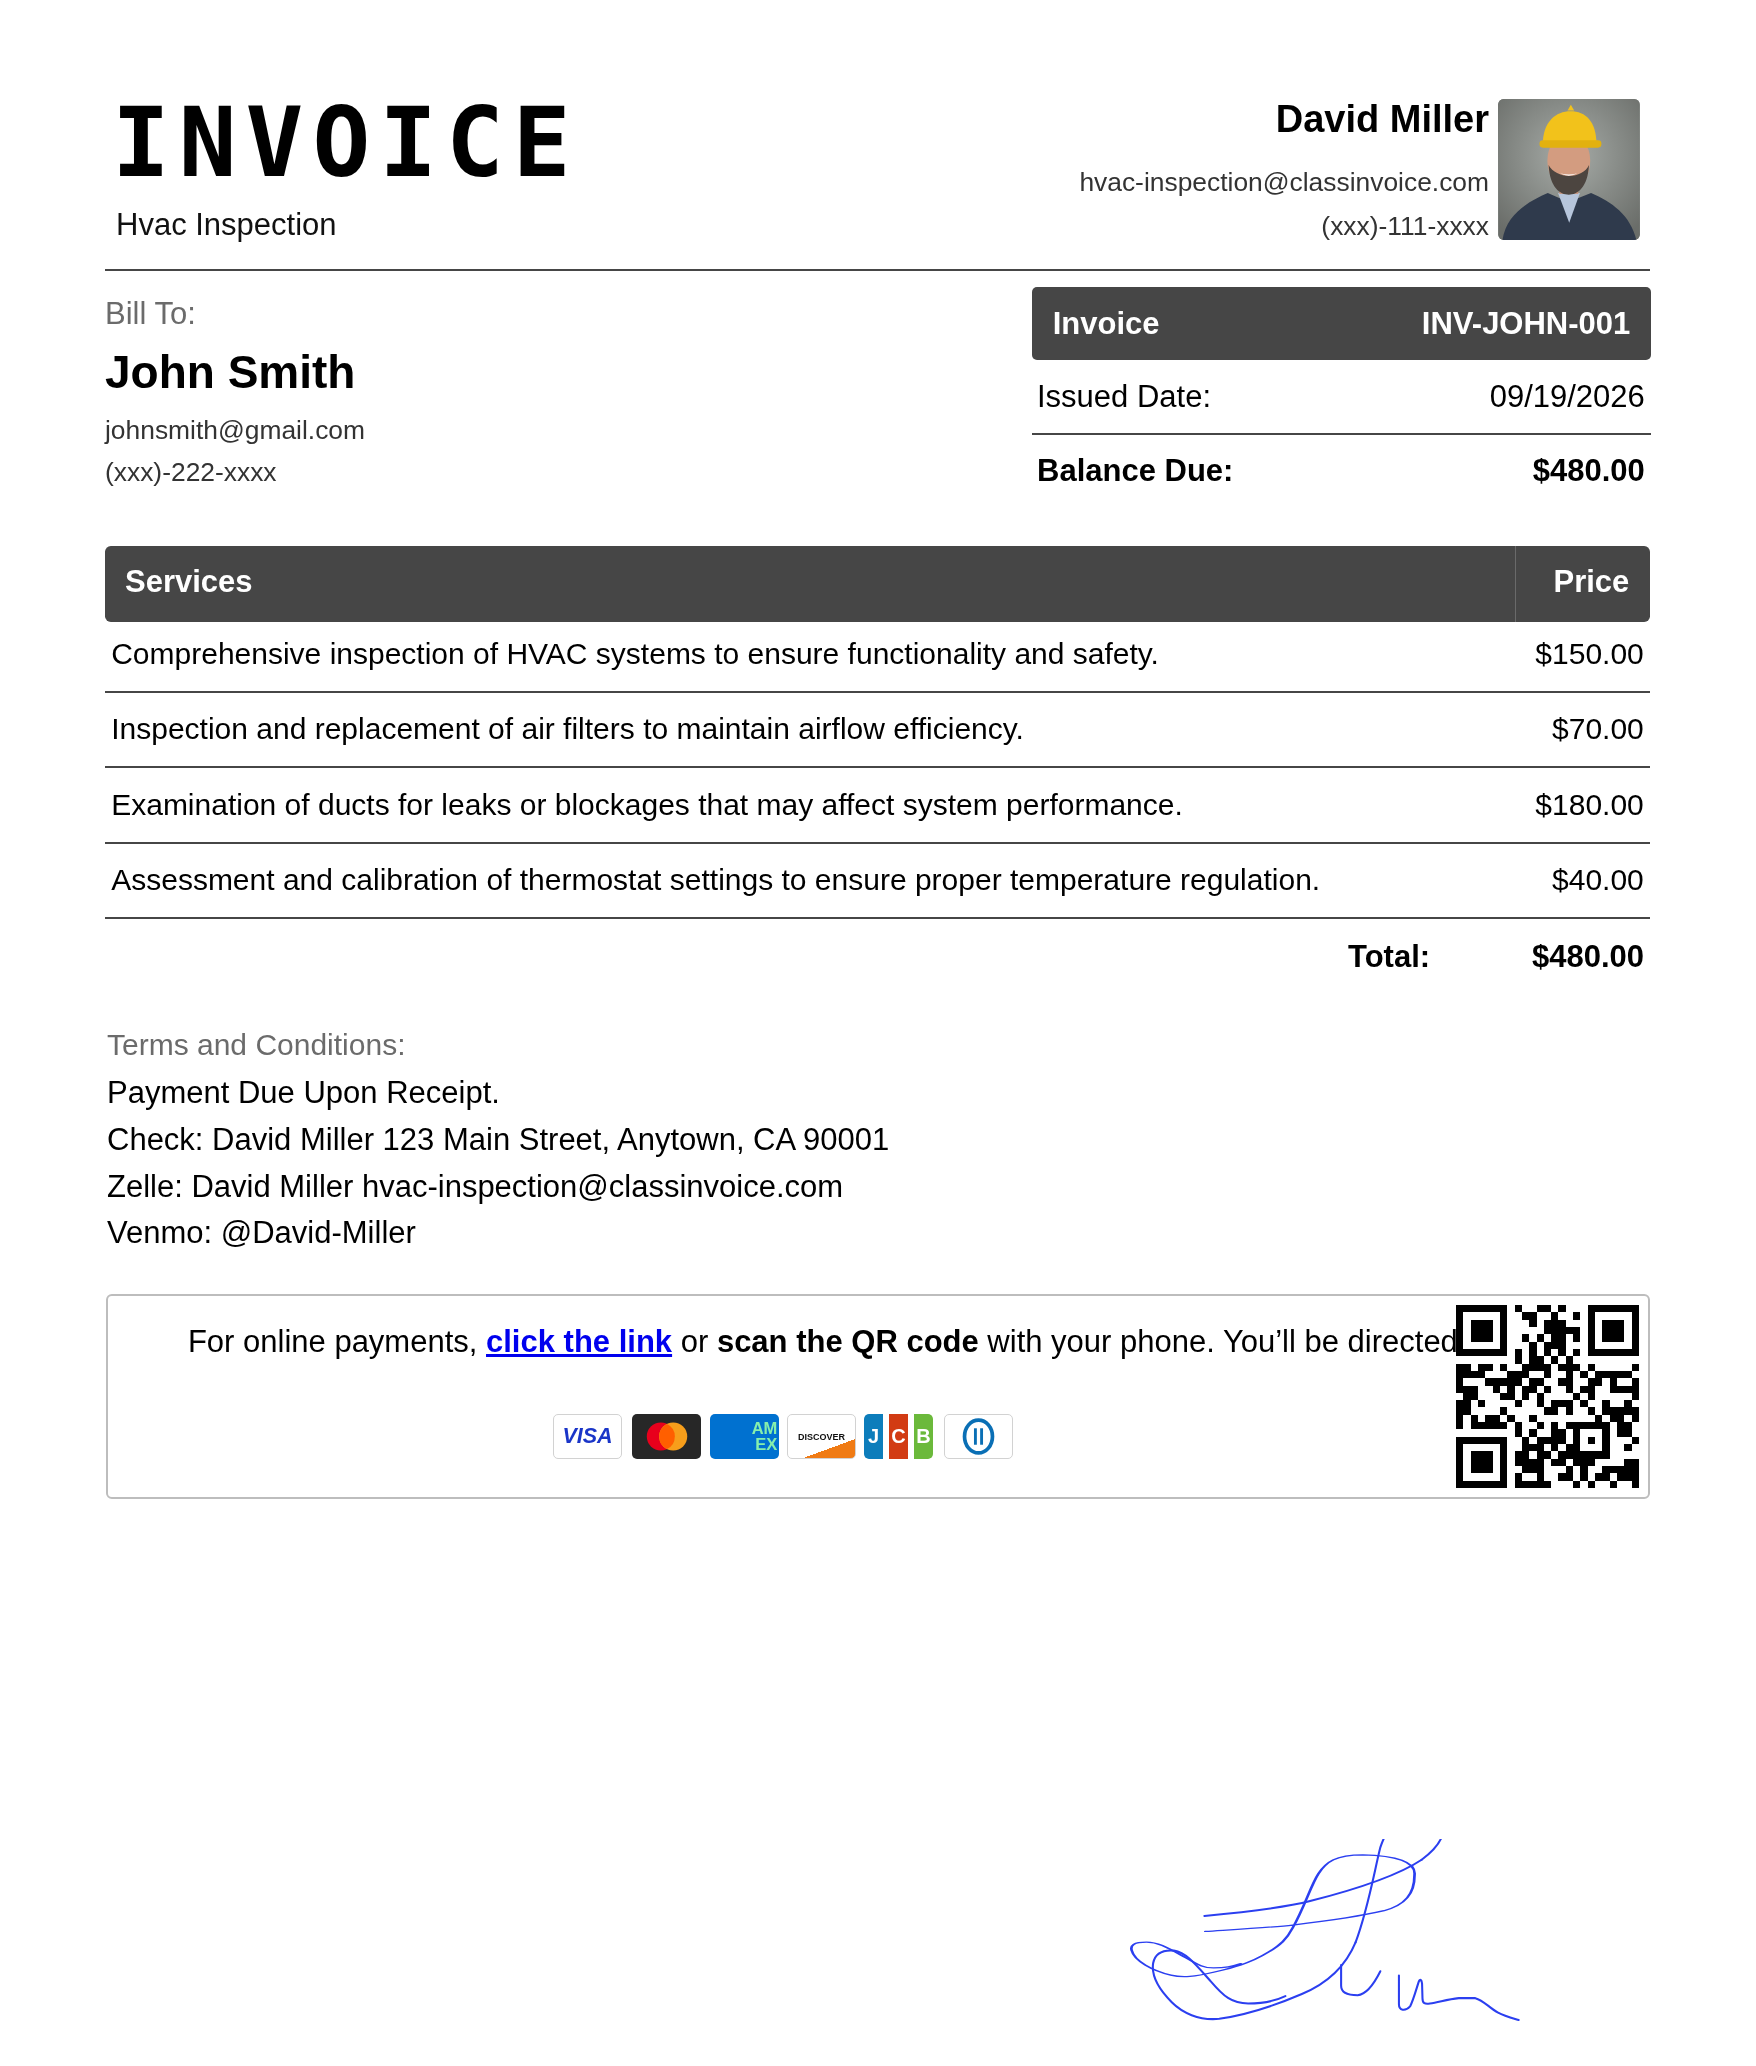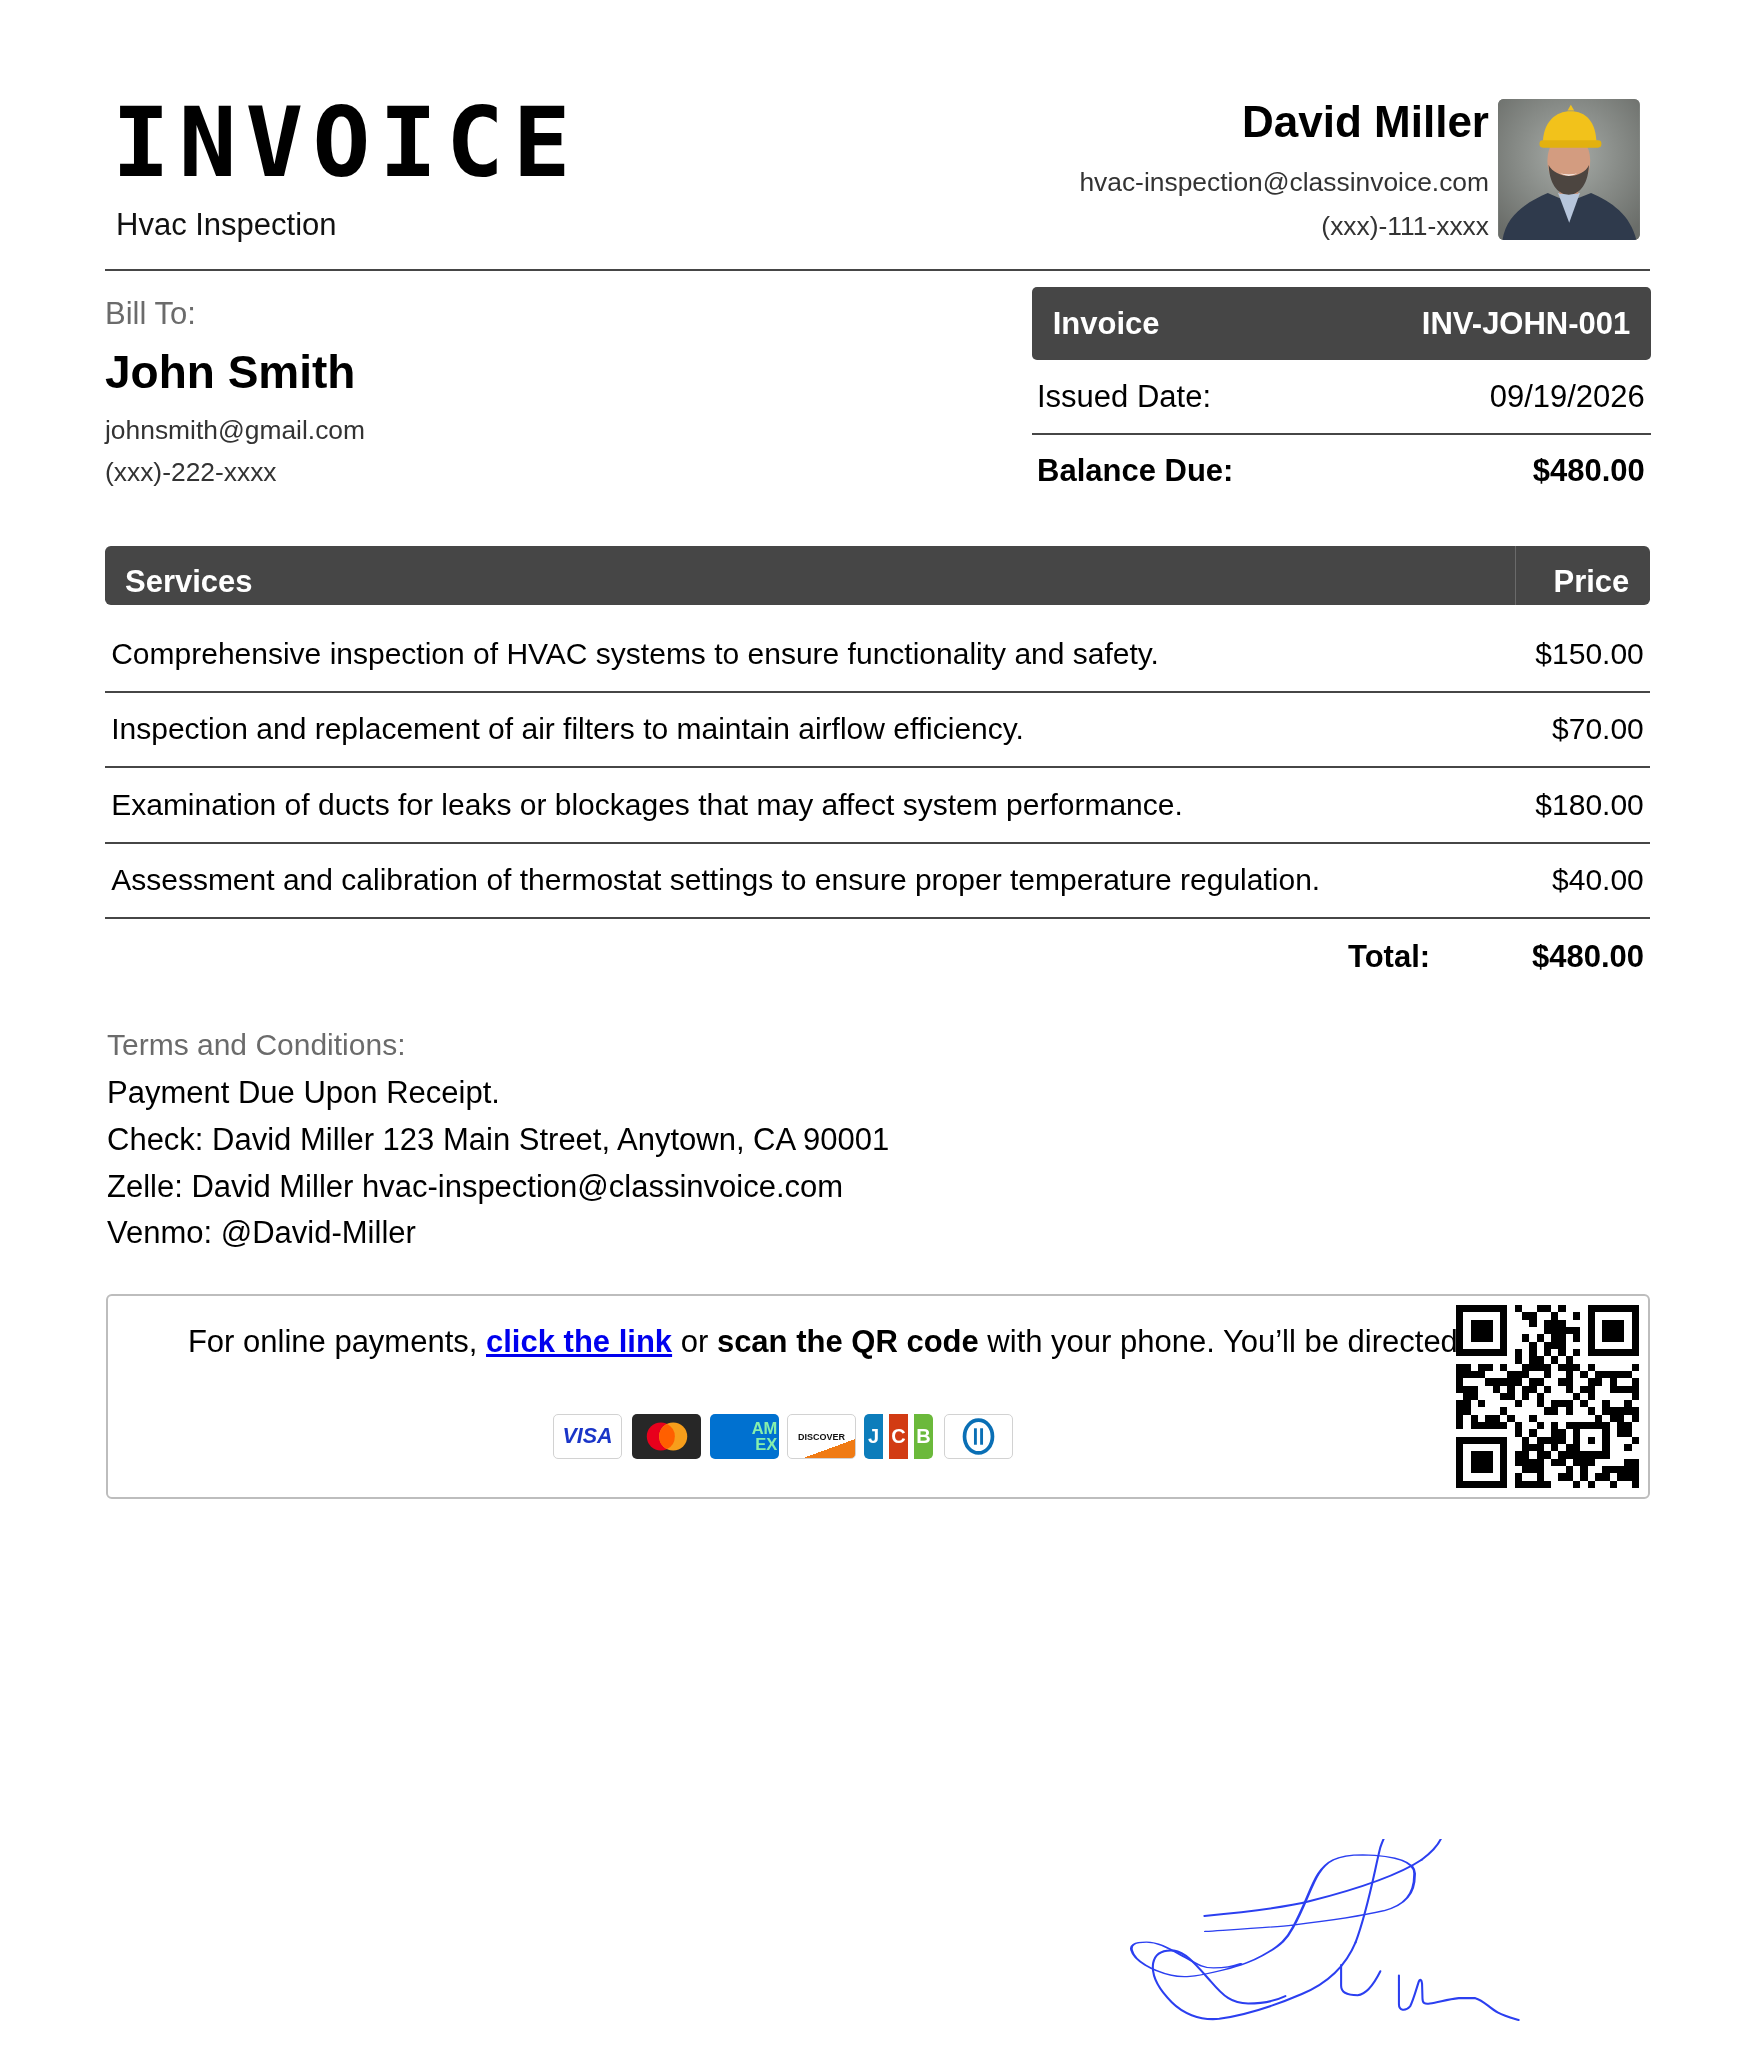--- a/index.html
+++ b/index.html
@@ -2,38 +2,38 @@
 <html style="font-size:6.6px"><head>
 <meta charset="utf-8">
 <style>
   html, body { margin: 0; padding: 0; background: #ffffff; }
   body { width: 1756px; height: 2273px; position: relative; overflow: hidden;
          font-family: "Liberation Sans", "DejaVu Sans", sans-serif; color: #000; }
   .abs { position: absolute; }
   .title { left: 112px; top: 95px; font-family: "DejaVu Sans Mono", "Liberation Mono", monospace;
            font-weight: bold; font-size: 96px; letter-spacing: 9px; line-height: 1; color: #000; }
   .subtitle { left: 116px; top: 209px; font-size: 31px; line-height: 1; color: #111; }
-  .biz-name { right: 267px; top: 100px; font-size: 44px; font-weight: bold; line-height: 1; text-align: center; }
+  .biz-name { right: 267px; top: 100px; font-size: 38px; font-weight: bold; line-height: 1; text-align: center; }
   .biz-email { right: 267px; top: 169px; font-size: 26.4px; line-height: 1; color: #333; text-align: right; }
   .biz-phone { right: 267px; top: 213px; font-size: 26.4px; line-height: 1; color: #333; text-align: right; }
   .photo { left: 1498px; top: 99px; width: 142px; height: 141px; border-radius: 5.8px; overflow: hidden;
            background: linear-gradient(135deg, #6d6f6b, #9aa09c 55%, #7a7e7b); }
   .hrule { left: 105px; width: 1545px; height: 2.1px; background: #464646; }
   .bill-label { left: 105px; top: 298px; font-size: 31px; color: #6b6b6b; line-height: 1; }
   .bill-name { left: 105px; top: 349px; font-size: 46px; font-weight: bold; line-height: 1; }
   .bill-email { left: 105px; top: 417px; font-size: 26.4px; color: #333; line-height: 1; }
   .bill-phone { left: 105px; top: 459px; font-size: 26.4px; color: #333; line-height: 1; }
   .inv-box { left: 1032px; top: 287px; width: 619px; height: 73px; background: #464646; border-radius: 5px;
              color: #fff; font-weight: bold; font-size: 31px; }
   .inv-box .lbl { position: absolute; left: 20.7px; top: 20.7px; line-height: 1; }
   .inv-box .val { position: absolute; right: 20.7px; top: 20.7px; line-height: 1; }
   .meta-row { left: 1032px; width: 619px; font-size: 31px; line-height: 1; }
   .meta-row .lbl { position: absolute; left: 5px; }
   .meta-row .val { position: absolute; right: 6.2px; }
-  .tbl-head { left: 105px; top: 546px; width: 1545px; height: 59px; background: #464646; border-radius: 5.8px;
+  .tbl-head { left: 105px; top: 546px; width: 1545px; height: 76px; background: #464646; border-radius: 5.8px;
               color: #fff; font-weight: bold; font-size: 31px; }
   .tbl-head .divider { position: absolute; left: 1410px; top: 0; bottom: 0; width: 0.8px; background: #6a6a6a; }
   .tbl-head .c1 { position: absolute; left: 20px; top: 20px; line-height: 1; }
   .tbl-head .c2 { position: absolute; right: 20.7px; top: 20px; line-height: 1; }
   .row { left: 105px; width: 1545px; height: 75px; font-size: 30px; }
   .row .desc { position: absolute; left: 6.2px; top: 20.7px; line-height: 1; }
   .row .price { position: absolute; right: 6.2px; top: 20.7px; line-height: 1; }
   .row .line { position: absolute; left: 0; right: 0; bottom: 0; height: 2.1px; background: #464646; }
   .total-lbl { left: 1348px; top: 941px; font-size: 31px; font-weight: bold; line-height: 1; }
   .total-val { right: 112px; top: 941px; font-size: 31px; font-weight: bold; line-height: 1; }

